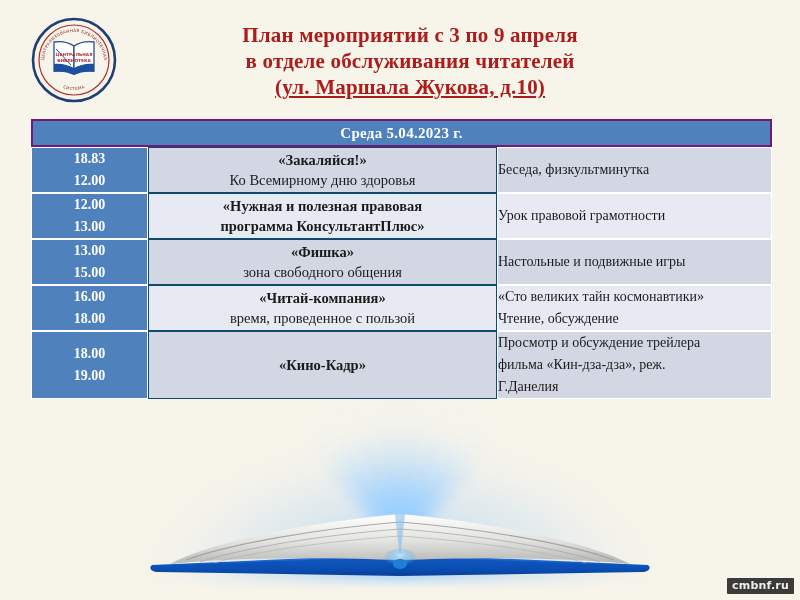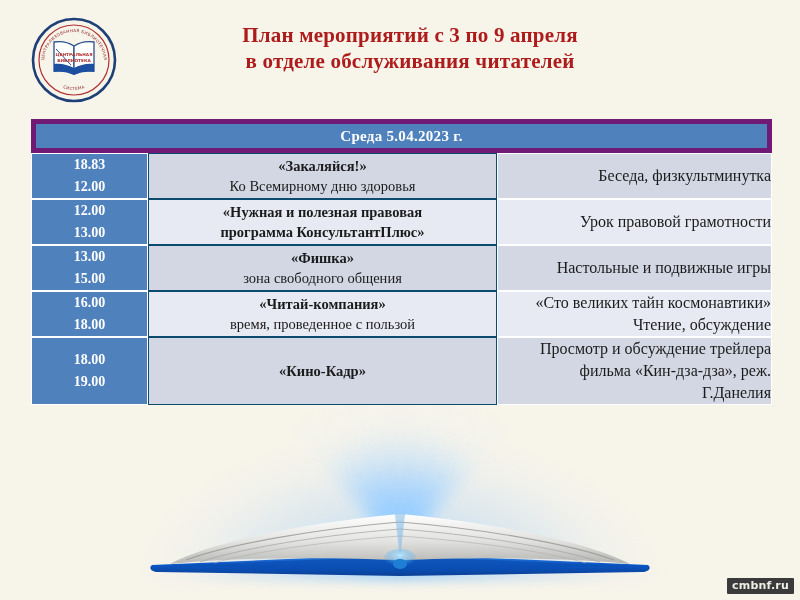--- a/index.html
+++ b/index.html
@@ -41,33 +41,33 @@
 
   
   .sched{
     position:absolute;left:31px;top:119px;width:741px;z-index:3;
     border-collapse:separate;border-spacing:0;
   }
   .sched td,.sched th{padding:0;vertical-align:middle;}
   .hdr{
     background:#4f81bd;color:#ffffff;text-align:center;font-weight:bold;
     font-size:15px;height:24px;letter-spacing:.3px;
-    border:5px solid #701a75;
+    border:2px solid #701a75;
   }
   .c-time{
     width:115px;background:#4f81bd;color:#ffffff;font-weight:bold;
     font-size:14px;text-align:center;line-height:22px;
     border:1px solid #ffffff;
   }
   .c-title{
     width:347px;text-align:center;color:#1b1b1b;font-size:14.5px;line-height:20px;
     border:1px solid #0c4a6e;padding:4px 10px;
   }
   .c-desc{
-    text-align:right;color:#1b1b1b;font-size:16px;line-height:22px;
+    text-align:left;color:#1b1b1b;font-size:14px;line-height:22px;
     border:1px solid #ffffff;padding:4px 8px;
   }
   .r-odd .c-title,.r-odd .c-desc{background:#d3d7e4;}
   .r-even .c-title,.r-even .c-desc{background:#e7eaf2;}
   .c-title .nm{font-weight:bold;display:block;}
   .c-title .sub{display:block;}
   .va-top{vertical-align:top;padding-top:6px;margin-top:48px;}
 
   
   .wm{
@@ -152,20 +152,21 @@
     <path d="M24 48 C31 47 38 49 44 52 C50 49 57 47 64 48 L64 56 C57 55 50 56 44 59 C38 56 31 55 24 56 Z" fill="#1c4fa0"></path>
     <path d="M26 33 L41 49" stroke="#2a4f8f" stroke-width="1" fill="none"></path>
     <text x="44" y="40" text-anchor="middle" font-family="DejaVu Sans, sans-serif" font-size="4.3" font-weight="bold" fill="#b03030">ЦЕНТРАЛЬНАЯ</text>
     <text x="44" y="46" text-anchor="middle" font-family="DejaVu Sans, sans-serif" font-size="4.3" font-weight="bold" fill="#b03030">БИБЛИОТЕКА</text>
   </svg>
 </div>
 
 <div class="title-block">
   <span class="ln">План мероприятий с 3 по 9 апреля</span>
   <span class="ln">в отделе обслуживания читателей</span>
+  <span class="ln underline">(ул. Маршала Жукова, д.10)</span>
 </div>
 
 <table class="sched">
   <tbody>
     <tr>
       <th class="hdr" colspan="3">Среда 5.04.2023 г.</th>
     </tr>
 
     <tr class="r-odd">
       <td class="c-time">

